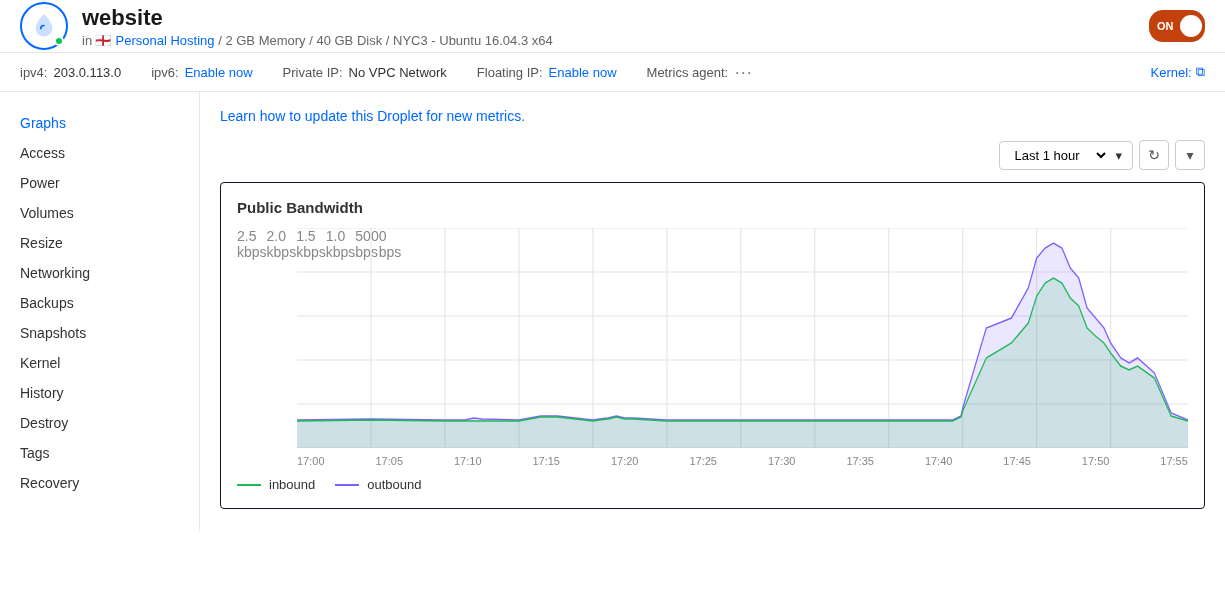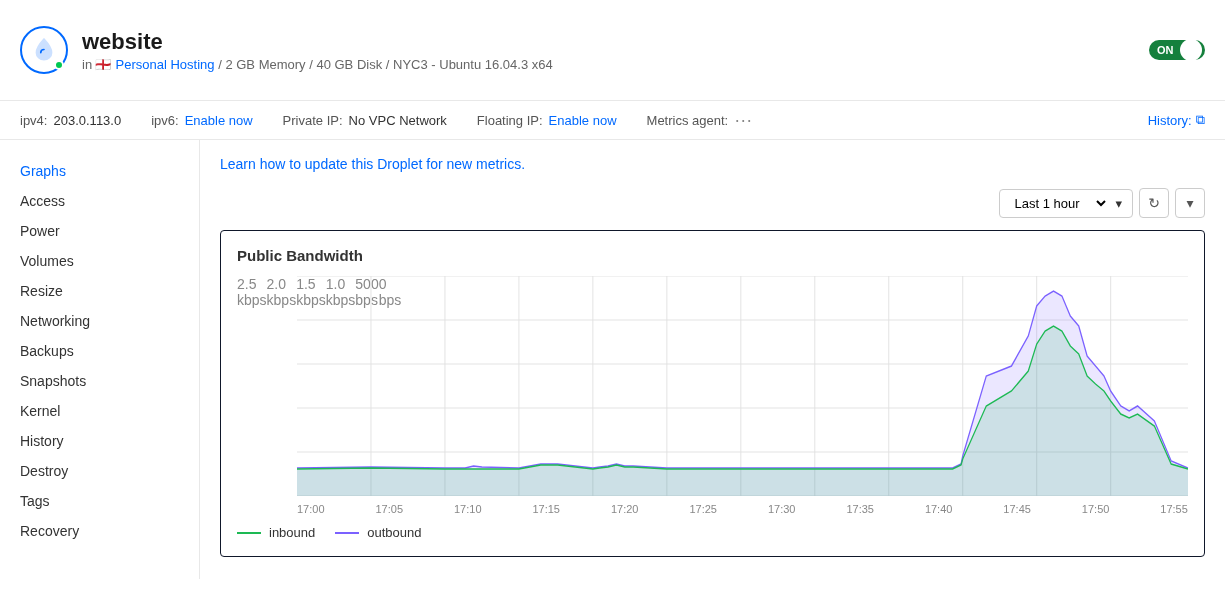--- a/index.html
+++ b/index.html
@@ -1,28 +1,28 @@
 <!DOCTYPE html>
 <html><head>
   <meta charset="utf-8">
   <style>
     * { box-sizing: border-box; margin: 0; padding: 0; }
     body { font-family: -apple-system, BlinkMacSystemFont, 'Segoe UI', sans-serif; font-size: 14px; color: #333; background: #fff; }
 
     
-    .header { display: flex; align-items: center; padding: 26px 20px; border-bottom: 1px solid #e8e8e8; justify-content: space-between; }
+    .header { display: flex; align-items: center; padding: 2px 20px; border-bottom: 1px solid #e8e8e8; justify-content: space-between; }
     .header-left { display: flex; align-items: center; gap: 14px; }
     .droplet-icon { width: 48px; height: 48px; border-radius: 50%; border: 2px solid #0069ff; display: flex; align-items: center; justify-content: center; position: relative; }
     .droplet-icon svg { width: 26px; height: 26px; }
     .status-dot { width: 10px; height: 10px; border-radius: 50%; background: #00c853; border: 2px solid #fff; position: absolute; bottom: 2px; right: 2px; }
     .droplet-title { font-size: 22px; font-weight: 600; color: #1a1a1a; }
     .droplet-subtitle { font-size: 13px; color: #666; margin-top: 2px; }
     .droplet-subtitle a { color: #0069ff; text-decoration: none; }
     .toggle-container { display: flex; align-items: center; gap: 8px; }
-    .toggle { width: 56px; height: 20px; background: #15803d; border-radius: 14px; display: flex; align-items: center; padding: 3px; cursor: pointer; position: relative; }
+    .toggle { width: 56px; height: 32px; background: #c2410c; border-radius: 14px; display: flex; align-items: center; padding: 3px; cursor: pointer; position: relative; }
     .toggle-knob { width: 22px; height: 22px; background: #fff; border-radius: 50%; margin-left: auto; }
     .toggle-label { position: absolute; left: 8px; color: #fff; font-size: 11px; font-weight: 700; }
 
     
     .info-bar { display: flex; align-items: center; padding: 10px 20px; border-bottom: 1px solid #e8e8e8; gap: 30px; font-size: 13px; }
     .info-item { display: flex; align-items: center; gap: 6px; }
     .info-label { color: #555; font-weight: 500; }
     .info-value { color: #333; }
     .info-link { color: #0069ff; text-decoration: none; cursor: pointer; }
     .info-dots { color: #888; cursor: pointer; font-size: 18px; line-height: 1; }
@@ -109,21 +109,21 @@
   <div class="info-item">
     <span class="info-label">Floating IP:</span>
     <a class="info-link">Enable now</a>
   </div>
   <div class="info-item">
     <span class="info-label">Metrics agent:</span>
     <span class="info-dots">···</span>
   </div>
   <div class="info-bar-right">
     <a class="console-link">
-      <span>History:</span>
+      <span>Kernel:</span>
       <span>⧉</span>
     </a>
   </div>
 </div>
 
 <div class="main">
 
   <div class="sidebar">
   <div class="sidebar-item active">Graphs</div>
       <div class="sidebar-item regular">Access</div>

